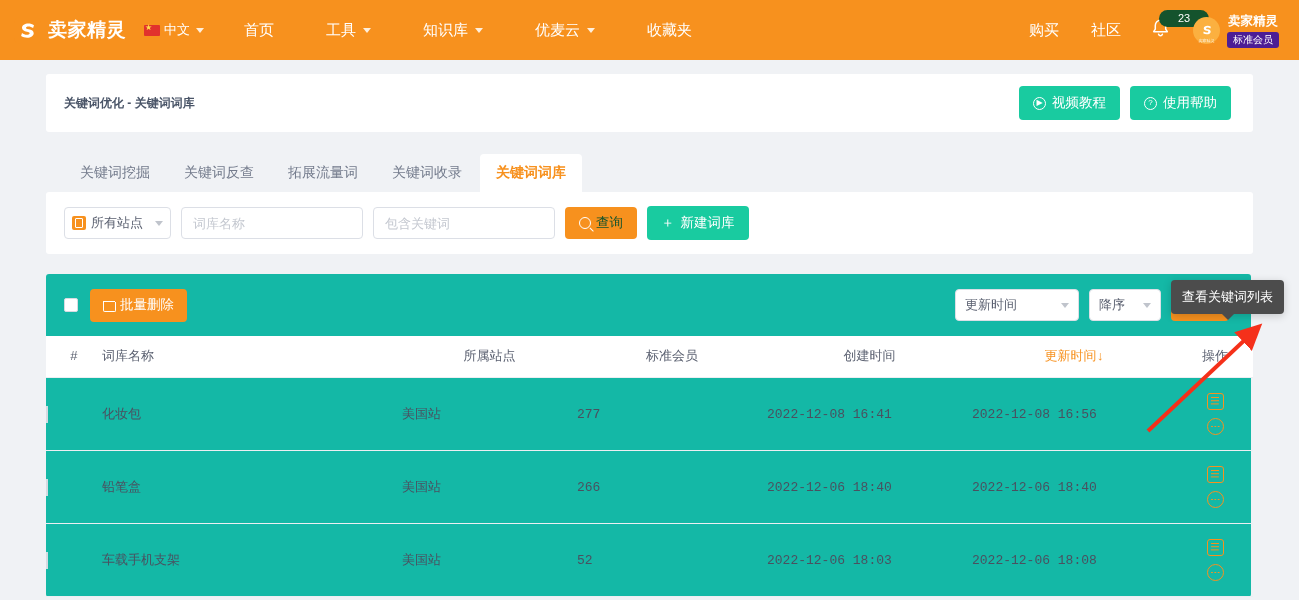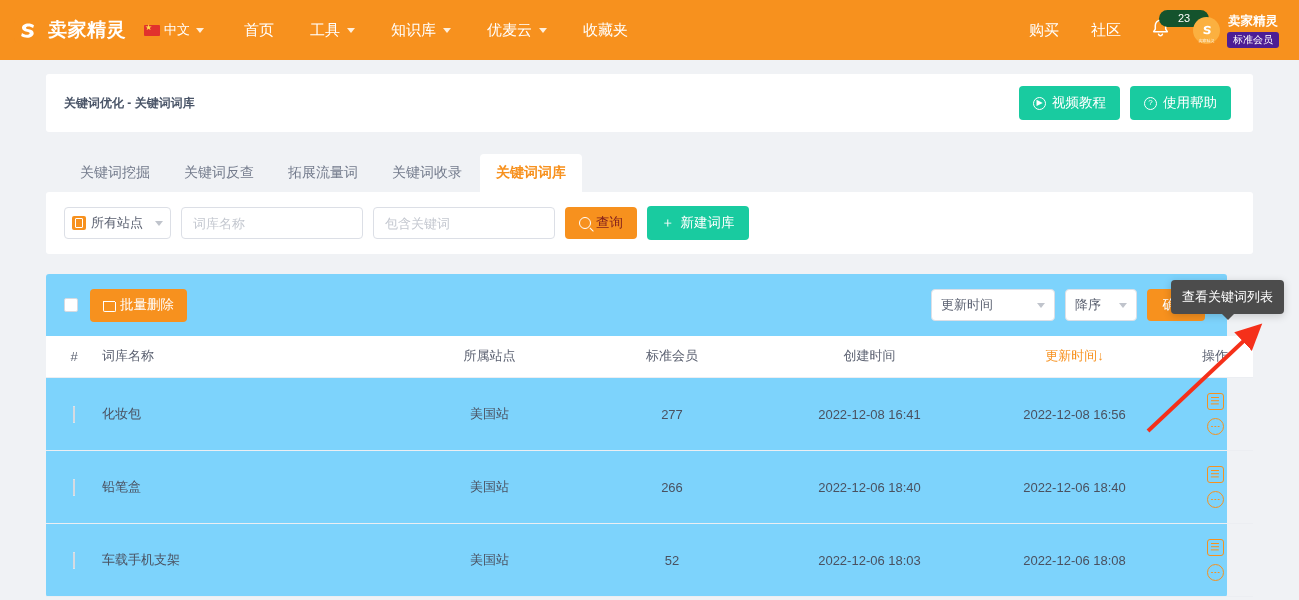--- a/index.html
+++ b/index.html
@@ -57,21 +57,21 @@
   }
   .lang-text { color: #fff; font-size: 13px; }
   .caret {
     display: inline-block;
     width: 0; height: 0;
     border-left: 4px solid transparent;
     border-right: 4px solid transparent;
     border-top: 5px solid rgba(255,255,255,0.85);
     margin-left: 2px;
   }
-  .navitems { display: flex; align-items: flex-end; gap: 0; }
+  .navitems { display: flex; align-items: flex-end; gap: 16px; }
   .navitem {
     color: #ffffff;
     font-size: 15px;
     padding: 0 18px;
     display: flex; align-items: center; gap: 5px;
     cursor: pointer;
     white-space: nowrap;
     height: 52px;
   }
   .nav-right {
@@ -251,21 +251,21 @@
     color: #5a6070;
     font-family: inherit;
     outline: none;
     background: #fff;
   }
   .tinput::placeholder { color: #c4c8d0; }
   .tinput.w1 { width: 182px; }
   .tinput.w2 { width: 182px; }
   .btn-orange {
     background: #f7911e;
-    color: #7f1d1d;
+    color: #14532d;
     border: none;
     border-radius: 4px;
     height: 32px;
     padding: 0 14px;
     font-size: 13.5px;
     display: inline-flex;
     align-items: center;
     gap: 5px;
     cursor: pointer;
     font-family: inherit;
@@ -282,24 +282,25 @@
     content: "";
     position: absolute;
     right: -4px; bottom: -2px;
     width: 5px; height: 1.4px;
     background: #fff;
     transform: rotate(45deg);
   }
 
   
   .table-card {
-    margin: 20px 72px 0 46px;
-    background: #7dd3fc;
+    margin: 20px 48px 0 46px;
+    background: #14b8a6;
     border-radius: 3px;
     position: relative;
+    font-family: Liberation Mono, monospace;
   }
   .table-toolbar {
     height: 62px;
     display: flex;
     align-items: center;
     padding: 0 22px 0 18px;
     gap: 12px;
   }
   .cbox {
     width: 14px; height: 14px;
@@ -385,21 +386,21 @@
     font-weight: normal;
     text-align: center;
     padding: 11px 0 12px 0;
     border-bottom: 1px solid #eceef2;
     background: #fff;
   }
   table.kw th.sorted { color: #f7911e; }
   table.kw td {
     font-size: 13px;
     color: #4a5160;
-    text-align: center;
+    text-align: left;
     padding: 0;
     height: 73px;
     border-bottom: 1px solid #eceef2;
     vertical-align: middle;
   }
   .col-cb { width: 56px; }
   .col-name { width: 300px; text-align: left !important; }
   .col-site { width: 175px; }
   .col-count { width: 190px; }
   .col-create { width: 205px; }

